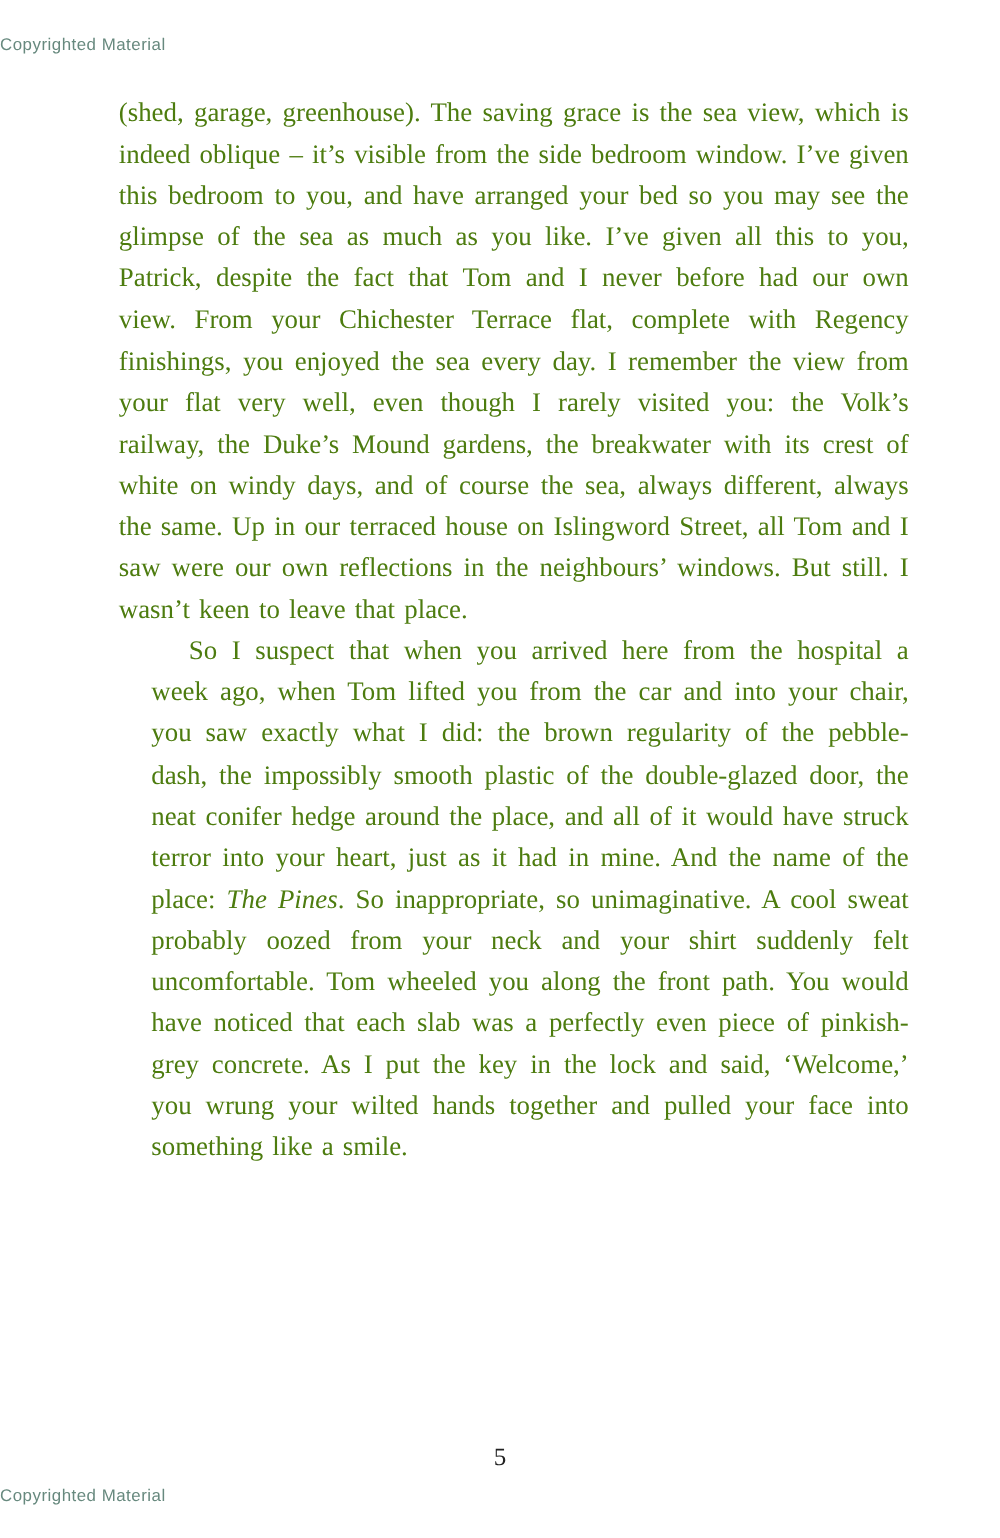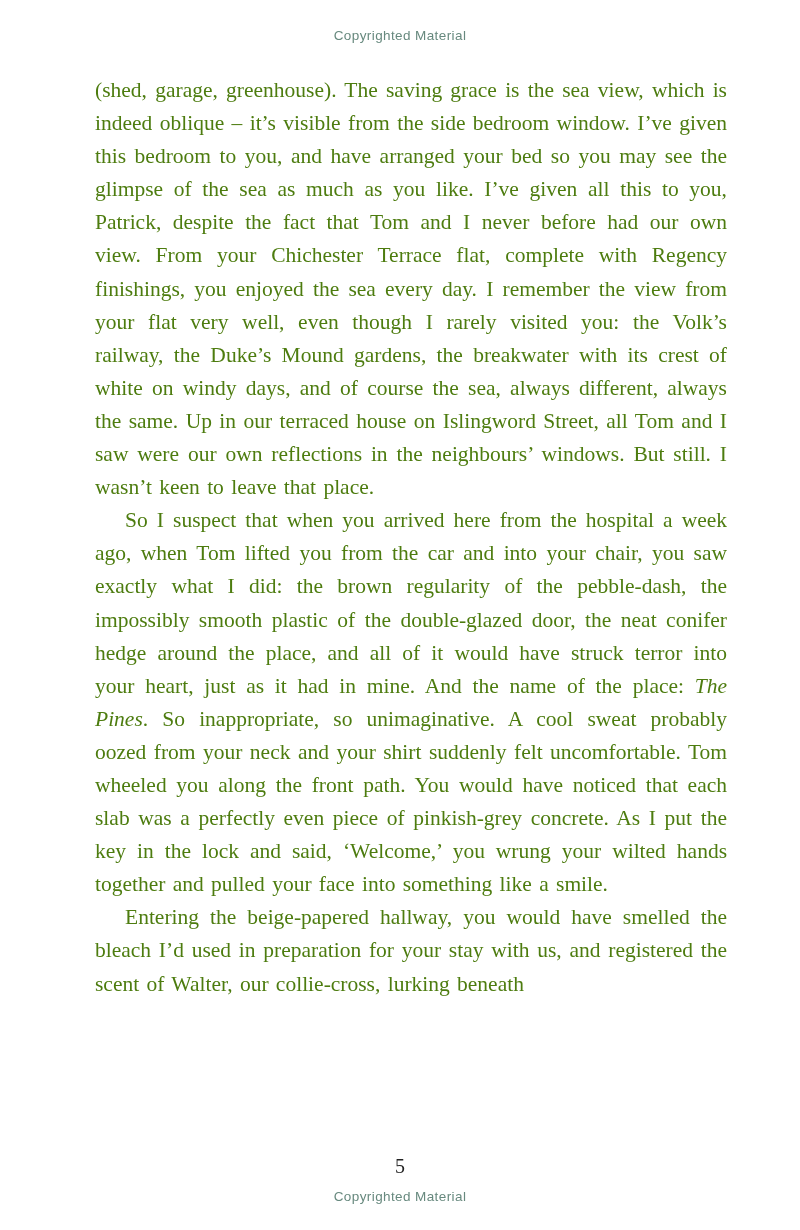--- a/index.html
+++ b/index.html
@@ -15,21 +15,21 @@
   }
   .page {
     position: absolute;
     inset: 0;
     background: #ffffff;
   }
   .notice {
     position: absolute;
     left: 0;
     width: 100%;
-    text-align: center;
+    text-align: left;
     font-family: "Liberation Sans", sans-serif;
     font-size: 13.5px;
     letter-spacing: 0.4px;
     color: #67897e;
     font-weight: 500;
   }
   .notice.top { top: 28px; }
   .notice.bottom { bottom: 26px; }
   .text-block {
     position: absolute;
@@ -42,20 +42,21 @@
     color: #4d7c0f;
     text-align: justify;
     word-spacing: 0.09em;
   }
   .text-block p {
     margin: 0;
     padding: 0;
   }
   .text-block p.indent {
     text-indent: 30px;
+    margin-left: 26px;
   }
   .text-block i {
     font-style: italic;
   }
   .page-number {
     position: absolute;
     left: 0;
     width: 100%;
     bottom: 52px;
     text-align: center;
@@ -66,19 +67,18 @@
 </style>
 </head>
 <body>
 
 <div class="page">
   <div class="notice top">Copyrighted Material</div>
 
   <div class="text-block">
       <p class=""><span>(shed, garage, greenhouse). The saving grace is the sea view, which is indeed oblique – it’s visible from the side bedroom window. I’ve given this bedroom to you, and have arranged your bed so you may see the glimpse of the sea as much as you like. I’ve given all this to you, Patrick, despite the fact that Tom and I never before had our own view. From your Chichester Terrace flat, complete with Regency finishings, you enjoyed the sea every day. I remember the view from your flat very well, even though I rarely visited you: the Volk’s railway, the Duke’s Mound gardens, the breakwater with its crest of white on windy days, and of course the sea, always different, always the same. Up in our terraced house on Islingword Street, all Tom and I saw were our own reflections in the neighbours’ windows. But still. I wasn’t keen to leave that place.</span></p>
       <p class="indent"><span>So I suspect that when you arrived here from the hospital a week ago, when Tom lifted you from the car and into your chair, you saw exactly what I did: the brown regularity of the pebble-dash, the impossibly smooth plastic of the double-glazed door, the neat conifer hedge around the place, and all of it would have struck terror into your heart, just as it had in mine. And the name of the place: </span><i>The Pines</i><span>. So inappropriate, so unimaginative. A cool sweat probably oozed from your neck and your shirt suddenly felt uncomfortable. Tom wheeled you along the front path. You would have noticed that each slab was a perfectly even piece of pinkish-grey concrete. As I put the key in the lock and said, ‘Welcome,’ you wrung your wilted hands together and pulled your face into something like a smile.</span></p>
-      <p class="indent"><span>Entering the beige-papered hallway, you would have smelled the bleach I’d used in preparation for your stay with us, and registered the scent of Walter, our collie-cross, lurking beneath</span></p>
     </div>
 
   <div class="page-number">5</div>
 
   <div class="notice bottom">Copyrighted Material</div>
 </div>
 
 </body></html>

